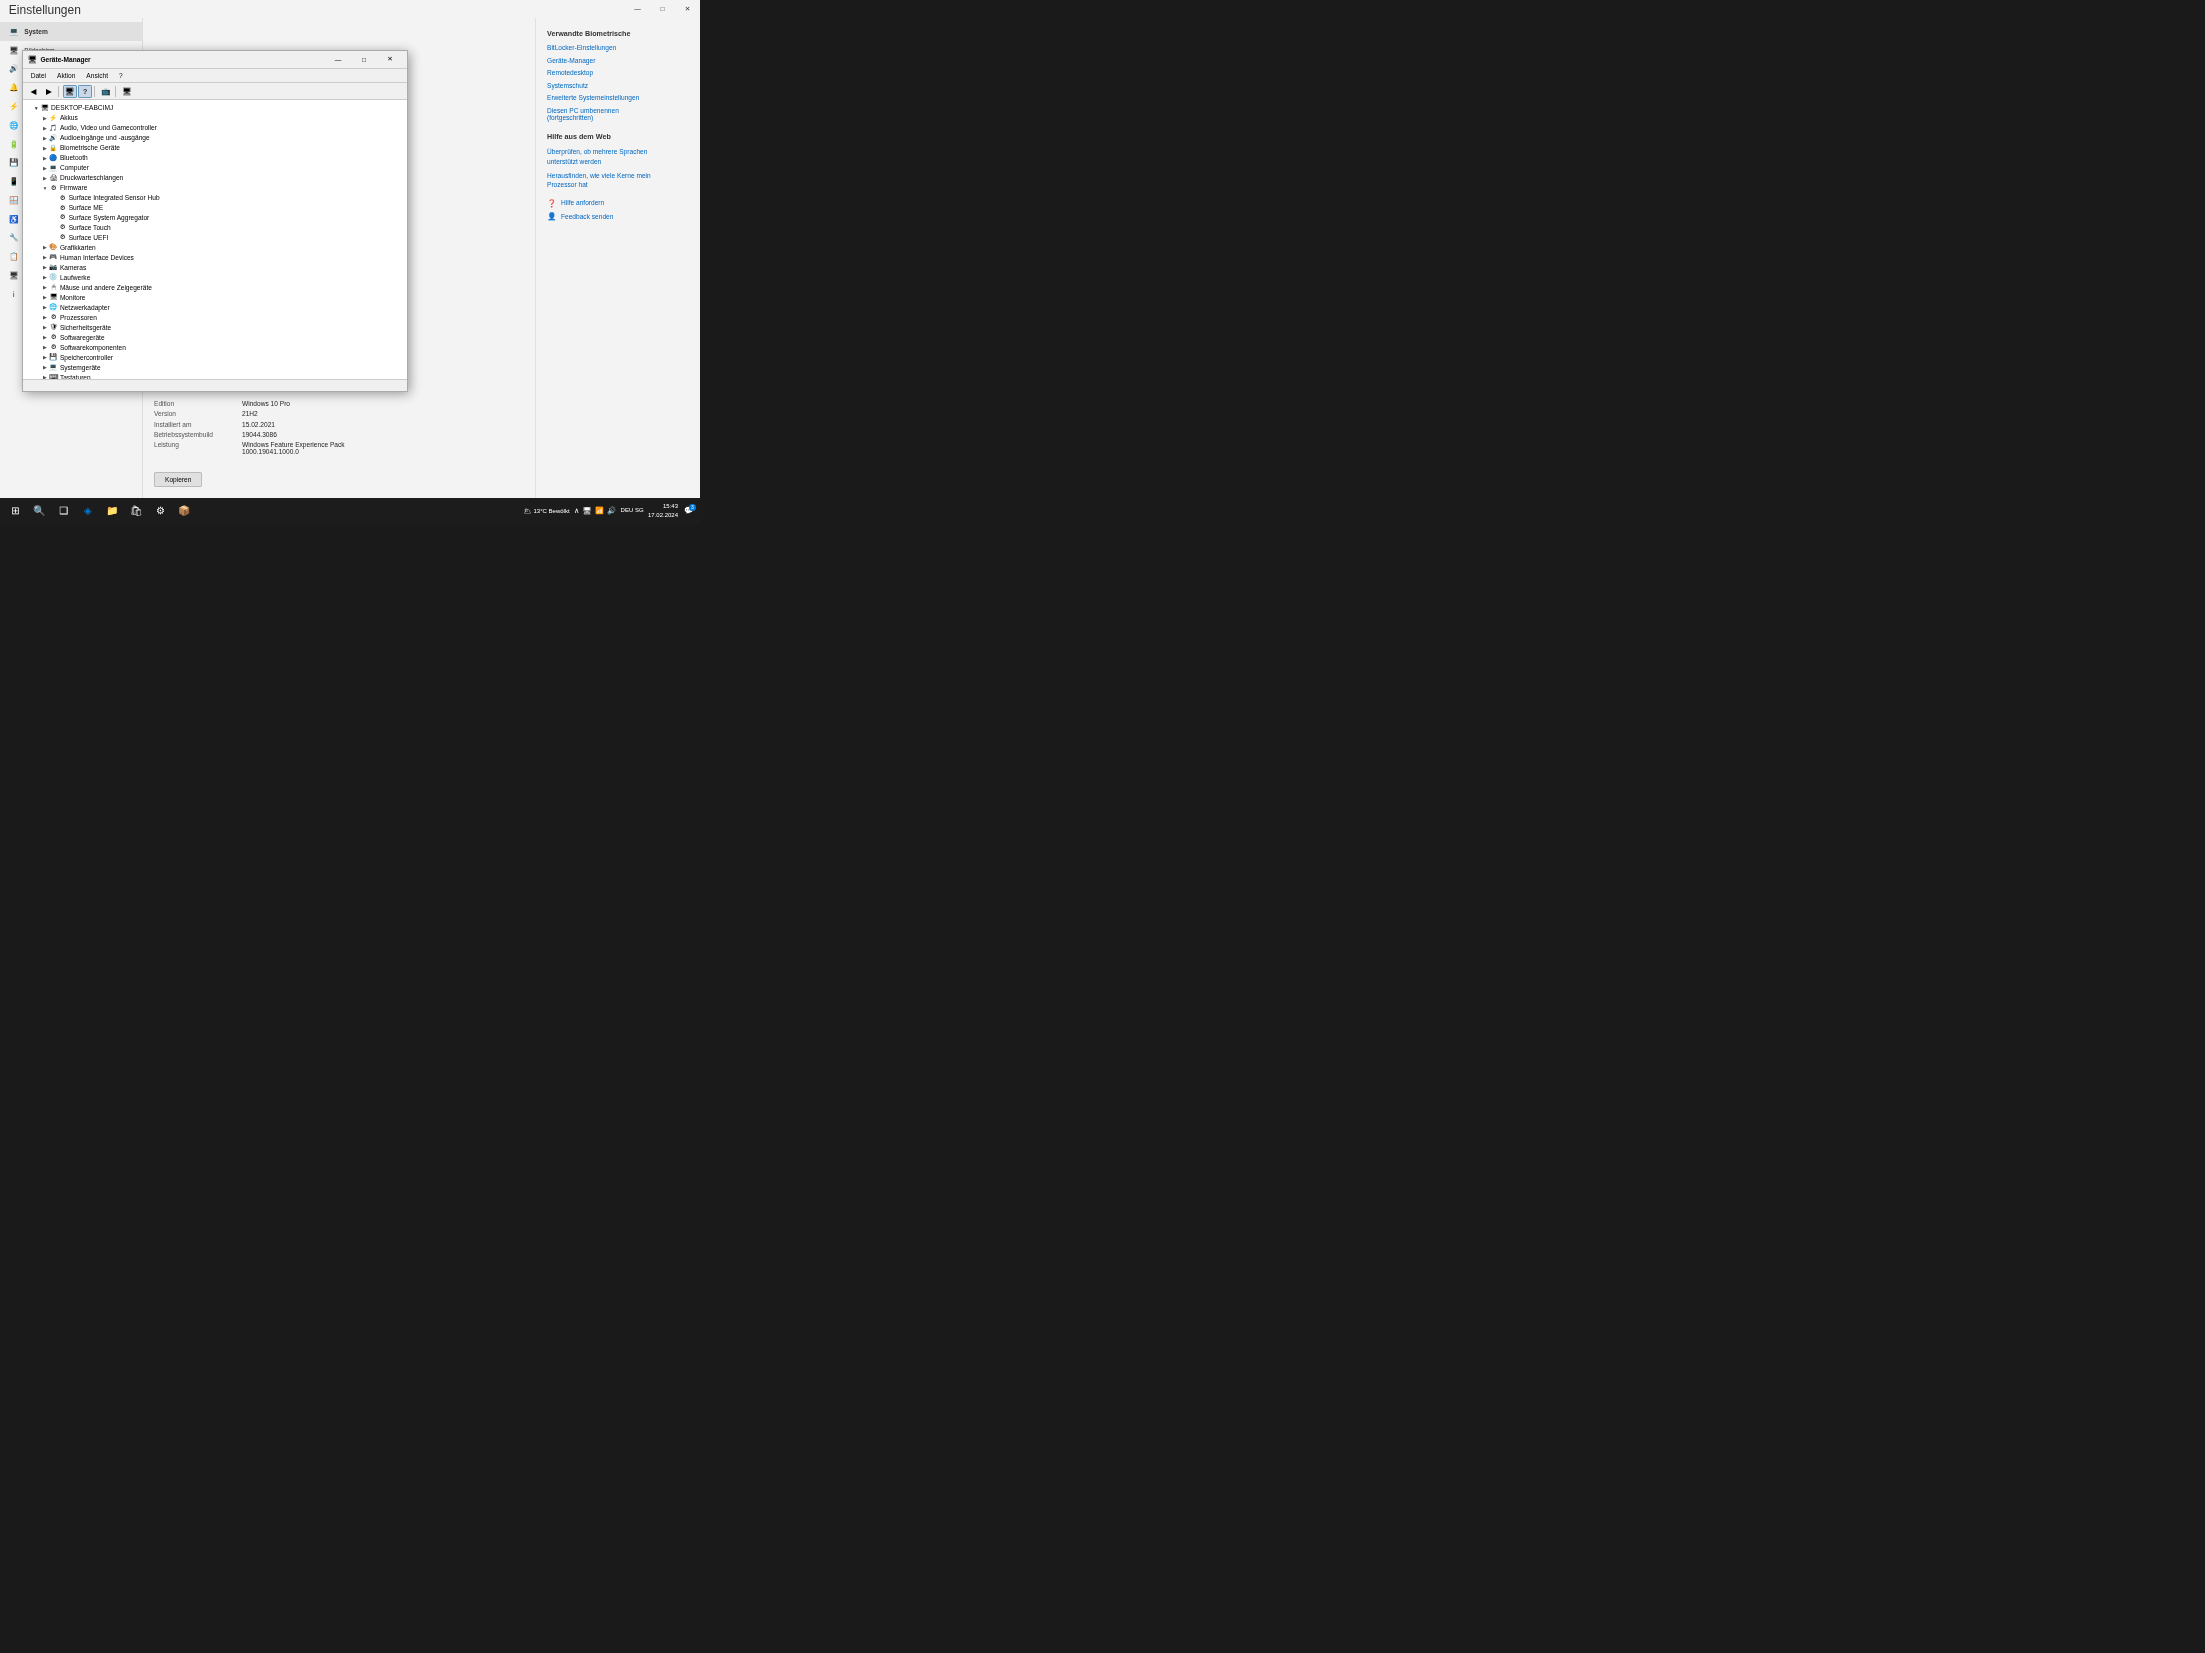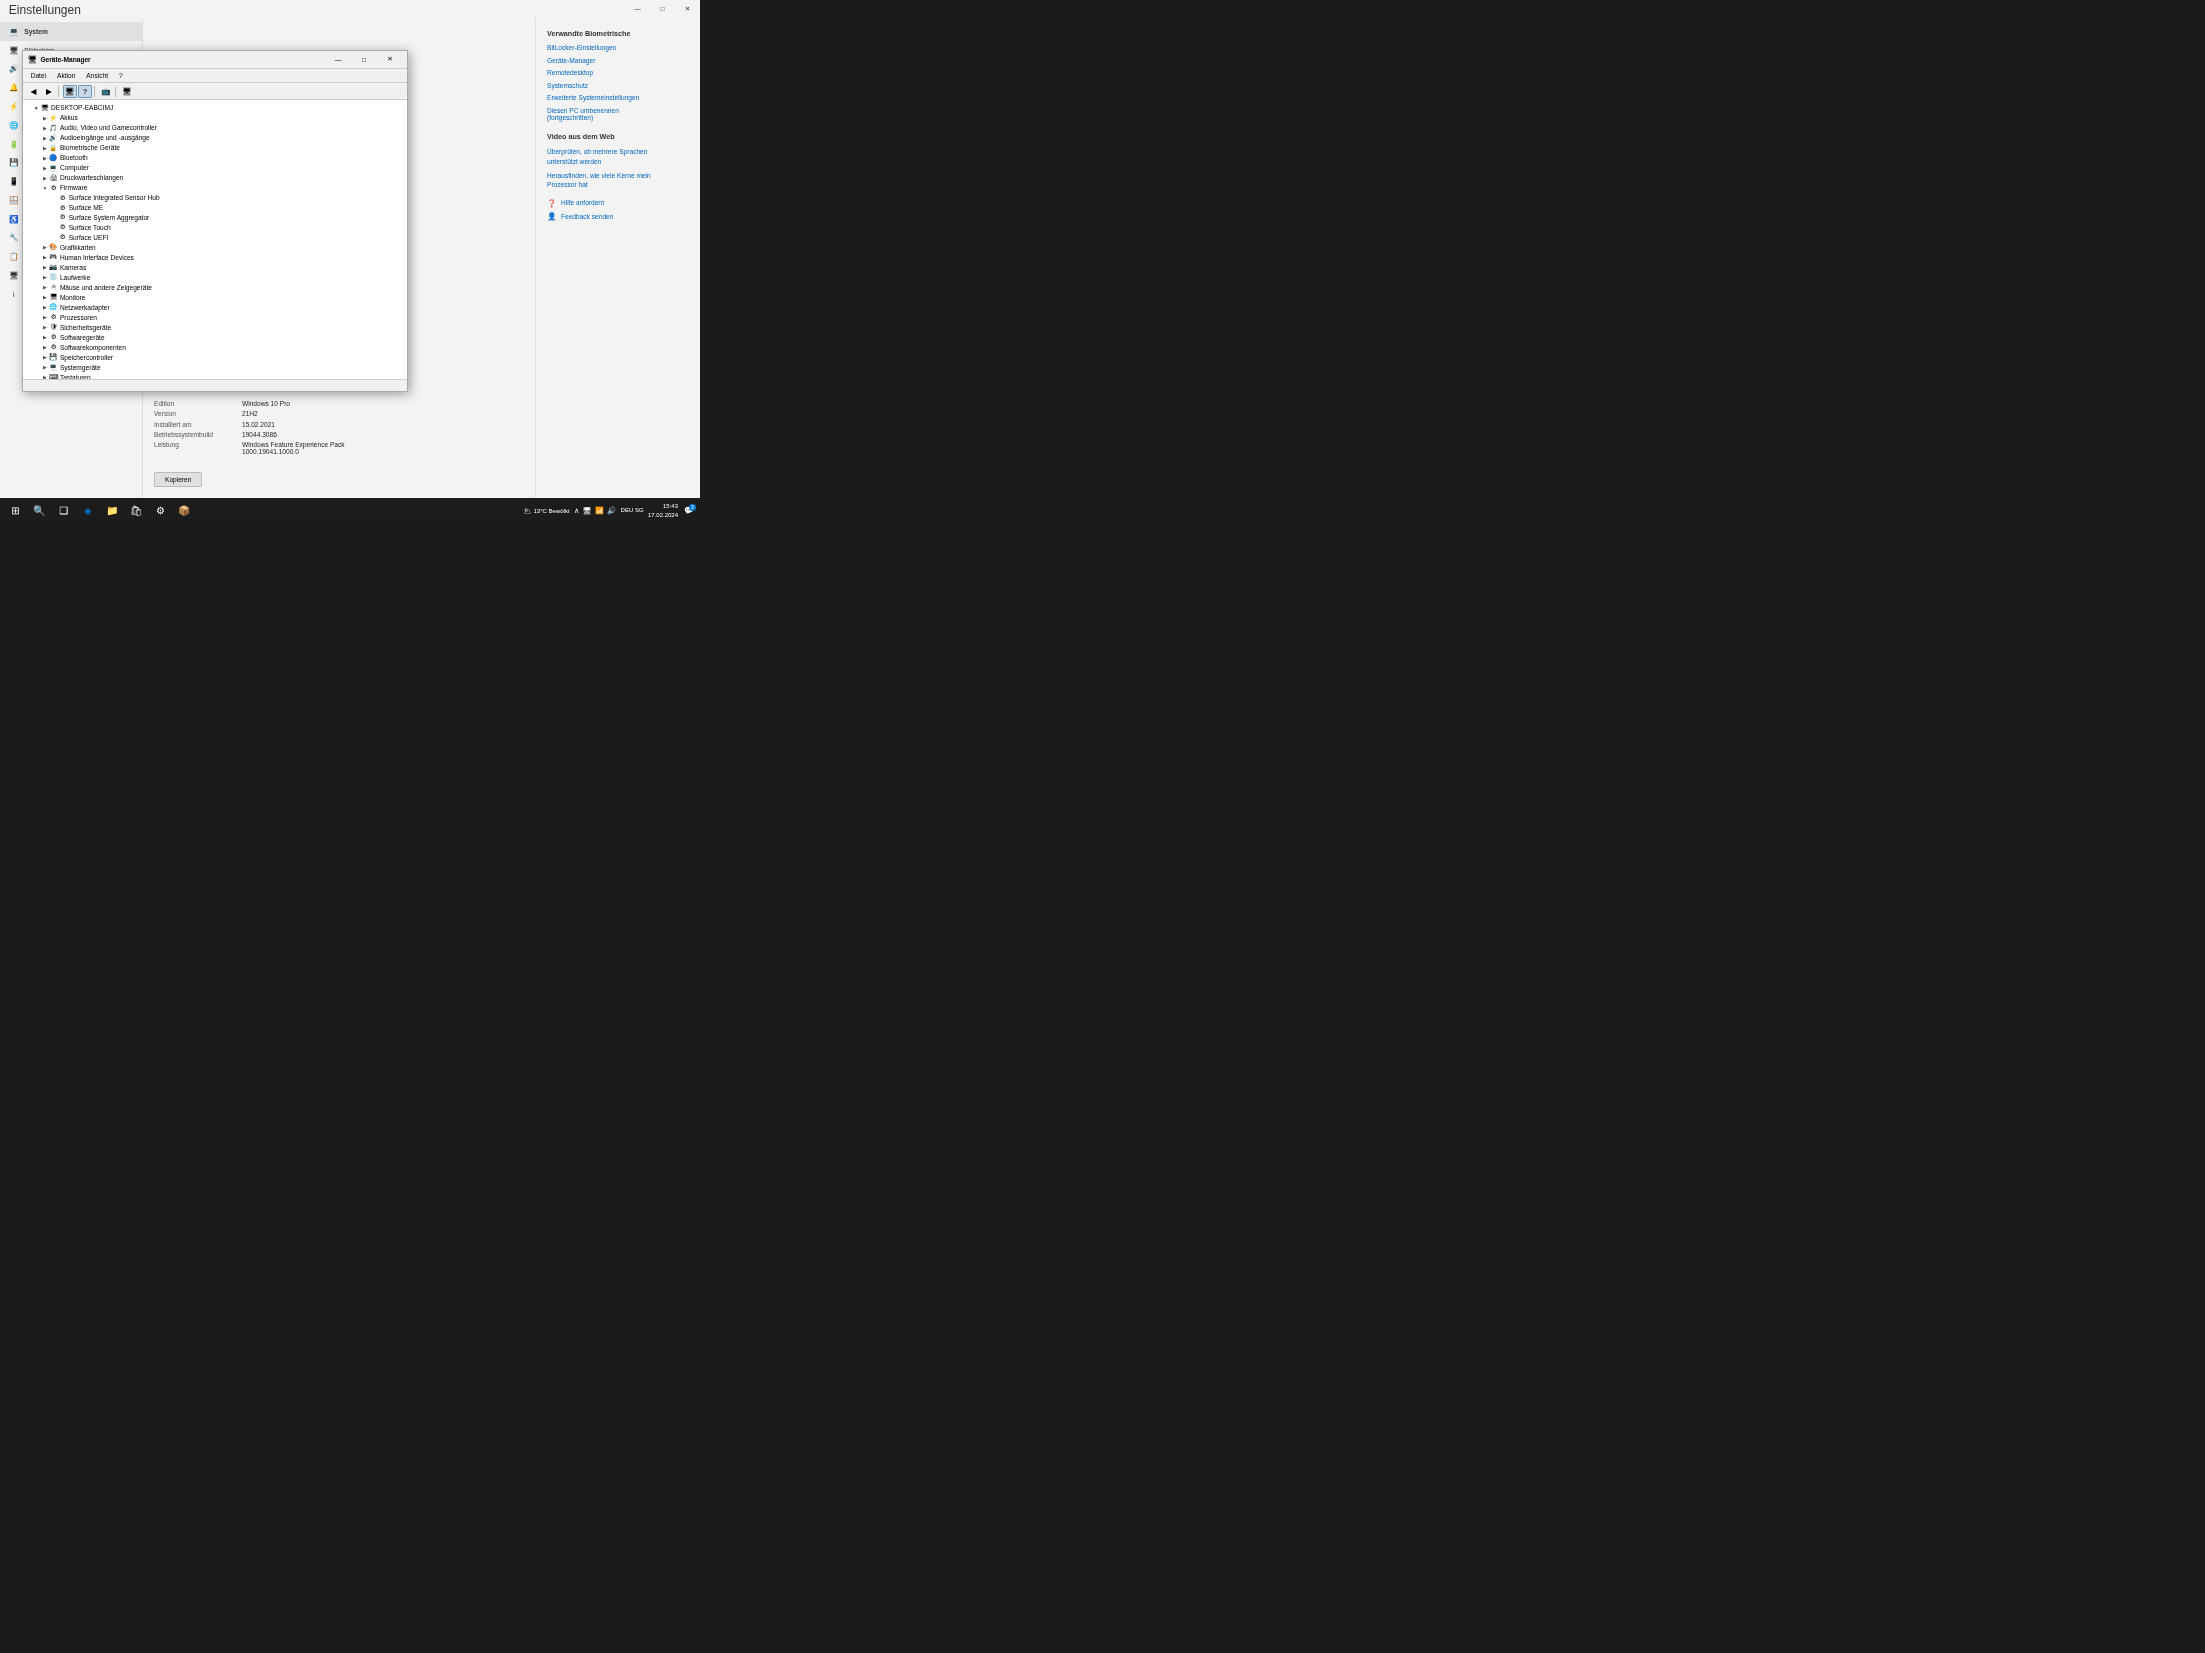--- a/index.html
+++ b/index.html
@@ -436,21 +436,21 @@
     <div class="settings-right">
       <div class="related-title">Verwandte Biometrische</div>
 
       <a class="related-link">BitLocker-Einstellungen</a>
       <a class="related-link">Geräte-Manager</a>
       <a class="related-link">Remotedesktop</a>
       <a class="related-link" style="color:#0067c0;font-size:6.6px;">Systemschutz</a>
       <a class="related-link">Erweiterte Systemeinstellungen</a>
       <a class="related-link">Diesen PC umbenennen<br>(fortgeschritten)</a>
 
-      <div class="help-section-title">Video aus dem Web</div>
+      <div class="help-section-title">Hilfe aus dem Web</div>
 
       <a class="help-link">Überprüfen, ob mehrere Sprachen<br>unterstützt werden</a>
       <a class="help-link">Herausfinden, wie viele Kerne mein<br>Prozessor hat</a>
 
       <div class="help-icon-row" style="margin-top:8.8px;">
         <span style="font-size:7.7px;">❓</span>
         <a class="help-link" style="margin:0;">Hilfe anfordern</a>
       </div>
       <div class="help-icon-row">
         <span style="font-size:7.7px;">👤</span>

